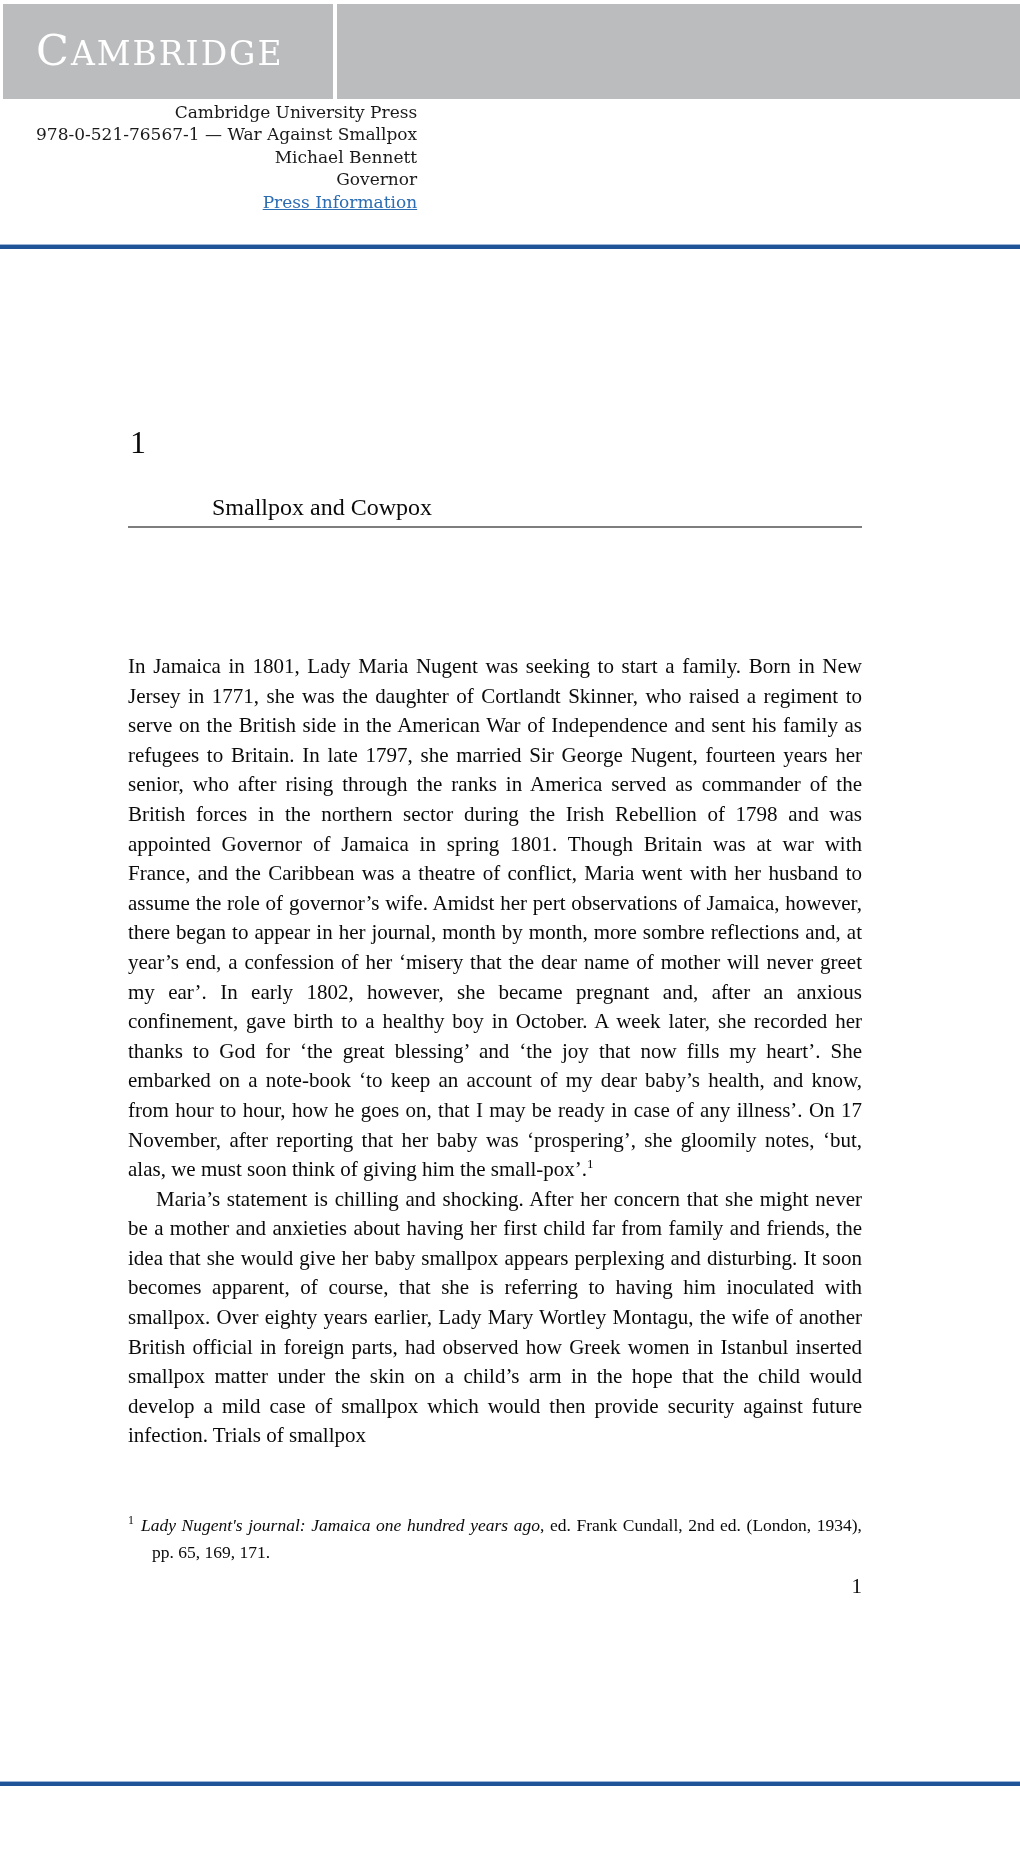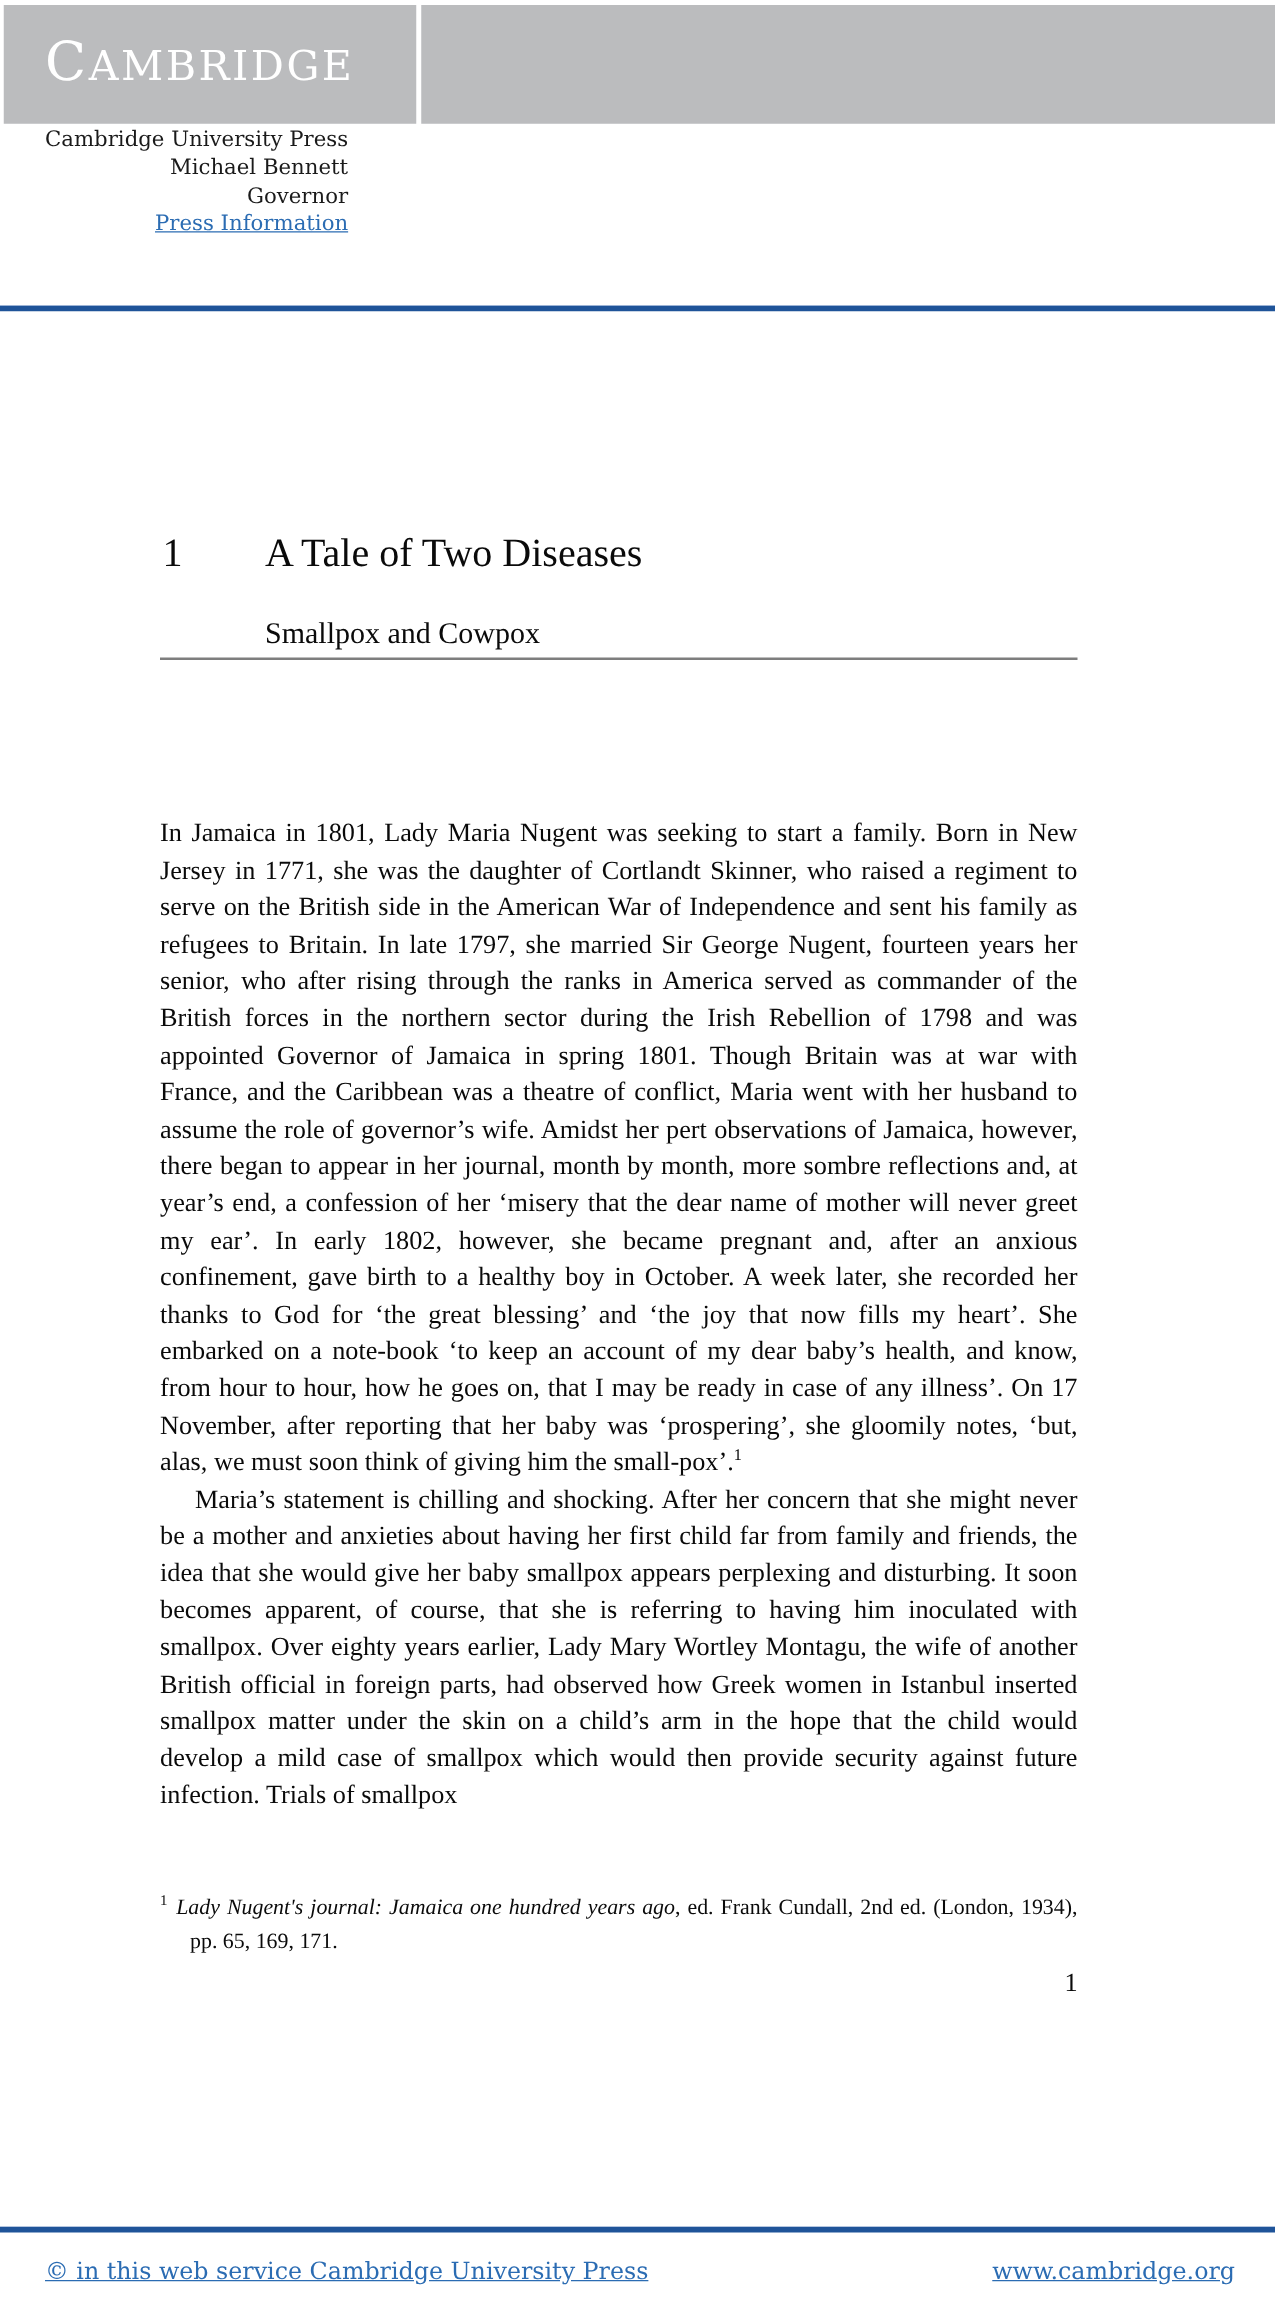--- a/index.html
+++ b/index.html
@@ -144,42 +144,38 @@
 
 <div class="page">
 
   <div class="masthead-left">
     <div class="logo"><span class="logo-initial">C</span><span>AMBRIDGE</span></div>
   </div>
   <div class="masthead-right"></div>
 
   <div class="pub-info">
     <div>Cambridge University Press</div>
+    <div>978-0-521-76567-1 — War Against Smallpox</div>
     <div>Michael Bennett</div>
     <div>Governor</div>
     <div><a class="link">Press Information</a></div>
   </div>
 
   <div class="top-rule"></div>
 
   <div class="chapter-number">1</div>
-  <div class="chapter-title">A Tale of Two Diseases</div>
   <div class="chapter-subtitle">Smallpox and Cowpox</div>
   <div class="heading-rule"></div>
 
   <div class="body-text">
     <p><span>In Jamaica in 1801, Lady Maria Nugent was seeking to start a family. Born in New Jersey in 1771, she was the daughter of Cortlandt Skinner, who raised a regiment to serve on the British side in the American War of Independence and sent his family as refugees to Britain. In late 1797, she married Sir George Nugent, fourteen years her senior, who after rising through the ranks in America served as commander of the British forces in the northern sector during the Irish Rebellion of 1798 and was appointed Governor of Jamaica in spring 1801. Though Britain was at war with France, and the Caribbean was a theatre of conflict, Maria went with her husband to assume the role of governor’s wife. Amidst her pert observations of Jamaica, however, there began to appear in her journal, month by month, more sombre reflections and, at year’s end, a confession of her ‘misery that the dear name of mother will never greet my ear’. In early 1802, however, she became pregnant and, after an anxious confinement, gave birth to a healthy boy in October. A week later, she recorded her thanks to God for ‘the great blessing’ and ‘the joy that now fills my heart’. She embarked on a note-book ‘to keep an account of my dear baby’s health, and know, from hour to hour, how he goes on, that I may be ready in case of any illness’. On 17 November, after reporting that her baby was ‘prospering’, she gloomily notes, ‘but, alas, we must soon think of giving him the small-pox’.</span><sup class="fn-ref">1</sup></p>
     <p class="indent">Maria’s statement is chilling and shocking. After her concern that she might never be a mother and anxieties about having her first child far from family and friends, the idea that she would give her baby smallpox appears perplexing and disturbing. It soon becomes apparent, of course, that she is referring to having him inoculated with smallpox. Over eighty years earlier, Lady Mary Wortley Montagu, the wife of another British official in foreign parts, had observed how Greek women in Istanbul inserted smallpox matter under the skin on a child’s arm in the hope that the child would develop a mild case of smallpox which would then provide security against future infection. Trials of smallpox</p>
   </div>
 
   <div class="footnote">
     <sup class="fn-marker">1</sup><span class="fn-italic">Lady Nugent's journal: Jamaica one hundred years ago</span><span>, ed. Frank Cundall, 2nd ed. (London, 1934), pp. 65, 169, 171.</span>
   </div>
 
   <div class="page-number">1</div>
 
   <div class="footer-rule"></div>
-  <div class="footer-links">
-    <a class="link">© in this web service Cambridge University Press</a>
-    <a class="link">www.cambridge.org</a>
-  </div>
 
 </div>
 
 </body></html>

